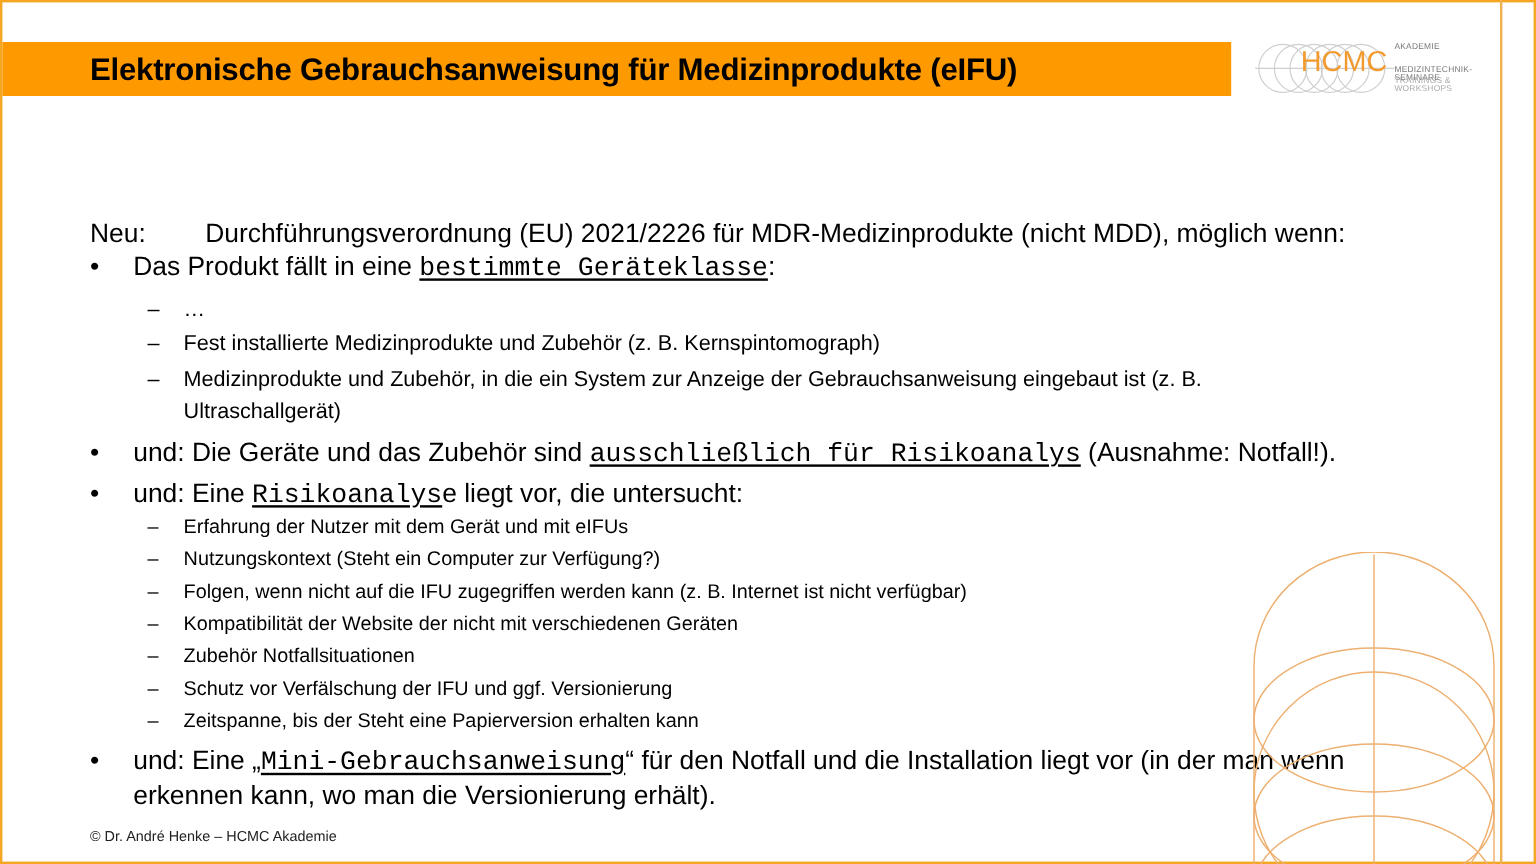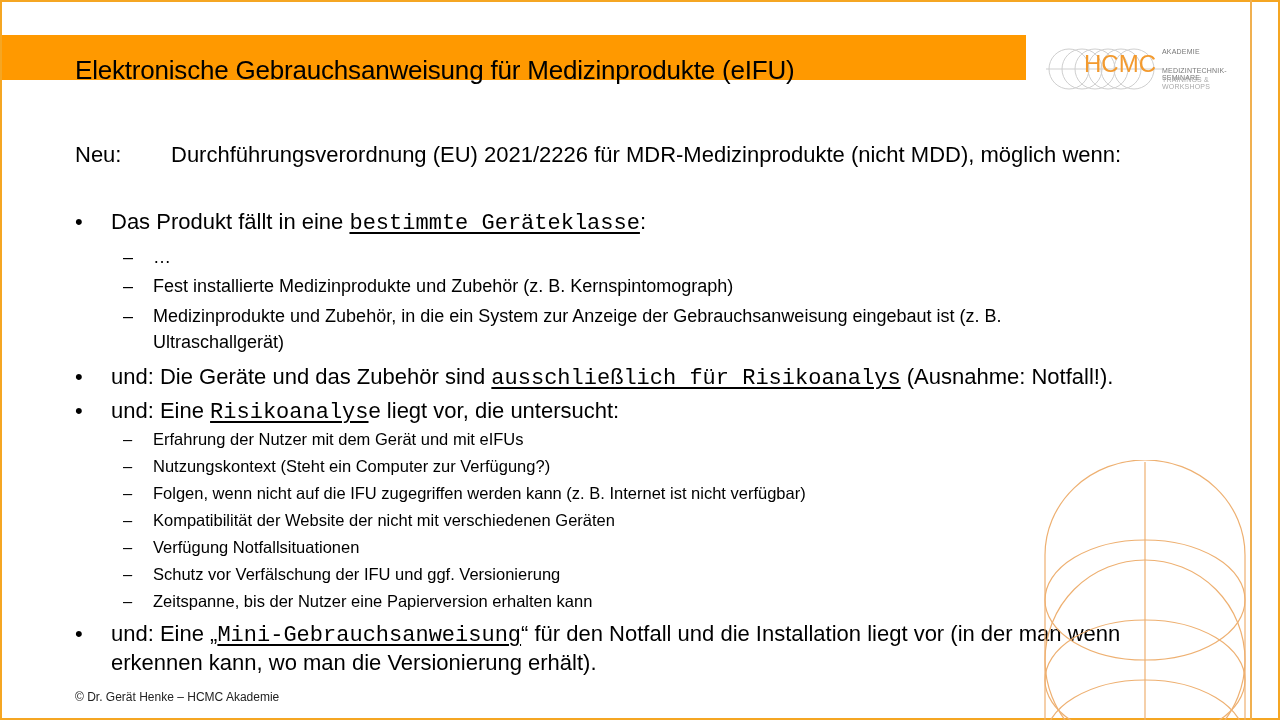--- a/index.html
+++ b/index.html
@@ -15,30 +15,30 @@
       pointer-events: none;
     }
     .frame-right {
       position: absolute; right: 28px; top: 0; width: 2px; height: 720px; background: #f0b050;
     }
     .title-bar {
       position: absolute; left: 2px; top: 35px; width: 1024px; height: 45px;
       background: #ff9900;
     }
     .title {
-      position: absolute; left: 75px; top: 55px;
-      font-size: 26px; font-weight: normal; letter-spacing: -0.2px;
+      position: absolute; left: 75px; top: 43px;
+      font-size: 26px; font-weight: bold; letter-spacing: -0.2px;
     }
-    .logo { position: absolute; left: 1044px; top: 44px; width: 200px; height: 50px; }
+    .logo { position: absolute; left: 1044px; top: 32px; width: 200px; height: 50px; }
     .logo-text-big {
       position: absolute; left: 40px; top: 6px; font-size: 24px; color: #f39a2e; font-weight: normal; letter-spacing: 0px;
     }
     .logo-small { position: absolute; font-size: 7px; color: #777; letter-spacing: 0.2px; }
     .intro { position: absolute; left: 75px; top: 142px; font-size: 22px; }
-    .intro .lbl { display: inline-block; width: 96px; }
+    .intro .lbl { display: inline-block; width: 96px; margin-top: 40px; }
     .content { position: absolute; left: 75px; top: 0; width: 1100px; }
     .bullet { position: absolute; font-size: 22px; line-height: 29px; }
     .bullet .dot { position: absolute; left: 0; top: 0; }
     .bullet .txt { position: absolute; left: 36px; white-space: nowrap; }
     .sub { position: absolute; font-size: 18px; line-height: 26px; }
     .sub .dash { position: absolute; left: 48px; }
     .sub .txt { position: absolute; left: 78px; white-space: nowrap; }
     .small .txt, .small .dash { font-size: 16.5px; }
     u { text-decoration: underline; text-underline-offset: 3px; font-family: Liberation Mono, monospace; }
     .footer { position: absolute; left: 75px; top: 690px; font-size: 12px; color: #222; }
@@ -117,29 +117,29 @@
   <div class="sub small" style="top:480px">
       <span class="dash">–</span>
       <span class="txt">Folgen, wenn nicht auf die IFU zugegriffen werden kann (z. B. Internet ist nicht verfügbar)</span>
     </div>
   <div class="sub small" style="top:507px">
       <span class="dash">–</span>
       <span class="txt">Kompatibilität der Website der nicht mit verschiedenen Geräten</span>
     </div>
   <div class="sub small" style="top:534px">
       <span class="dash">–</span>
-      <span class="txt">Verfügung Notfallsituationen</span>
+      <span class="txt">Zubehör Notfallsituationen</span>
     </div>
   <div class="sub small" style="top:561px">
       <span class="dash">–</span>
       <span class="txt">Schutz vor Verfälschung der IFU und ggf. Versionierung</span>
     </div>
   <div class="sub small" style="top:588px">
       <span class="dash">–</span>
-      <span class="txt">Zeitspanne, bis der Nutzer eine Papierversion erhalten kann</span>
+      <span class="txt">Zeitspanne, bis der Steht eine Papierversion erhalten kann</span>
     </div>
 
   <div class="bullet" style="top:619px">
     <span class="dot">•</span>
     <span class="txt"><span>und: Eine „</span><u>Mini-Gebrauchsanweisung</u><span>“ für den Notfall und die Installation liegt vor (in der man wenn</span></span>
   </div>
   <div class="bullet" style="top:648px">
     <span class="txt">erkennen kann, wo man die Versionierung  erhält).</span>
   </div>
 </div>
@@ -148,13 +148,13 @@
   <g fill="none" stroke="#eeb071" stroke-width="1.2">
     <path d="M 5 260 L 5 95 A 100 95 0 0 1 205 95 L 205 260"></path>
     <line x1="105" y1="2" x2="105" y2="260"></line>
     <ellipse cx="105" cy="140" rx="100" ry="60"></ellipse>
     <ellipse cx="105" cy="220" rx="100" ry="60"></ellipse>
     <ellipse cx="105" cy="280" rx="100" ry="60"></ellipse>
     <ellipse cx="105" cy="200" rx="100" ry="100"></ellipse>
   </g>
 </svg>
 
-<div class="footer">© Dr. Gerät Henke – HCMC  Akademie</div>
+<div class="footer">© Dr. André Henke – HCMC  Akademie</div>
 
 </body></html>

